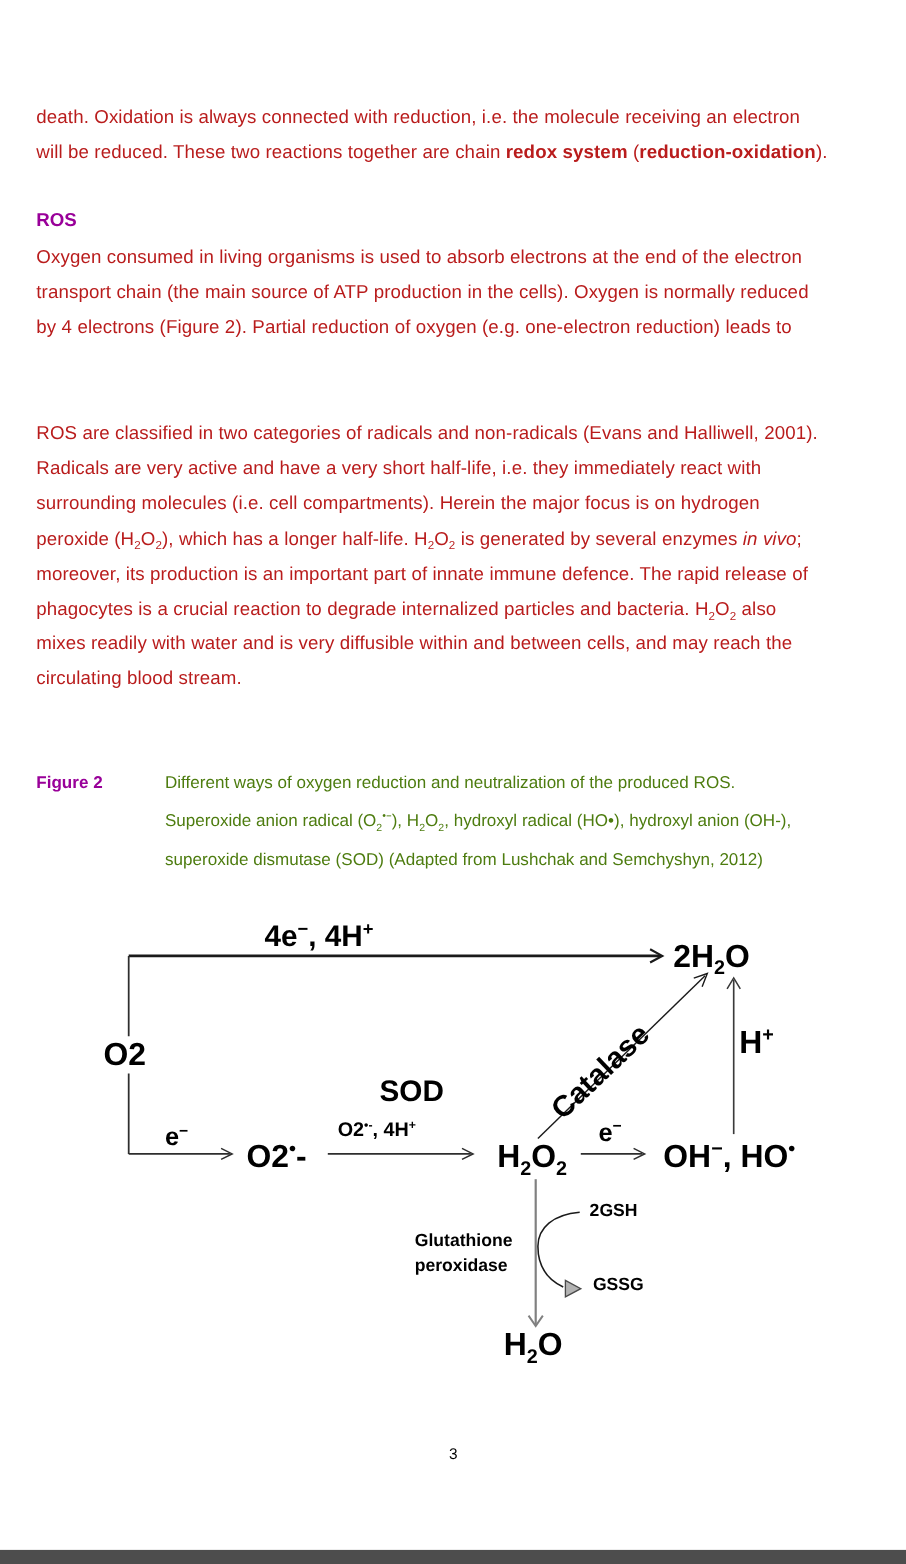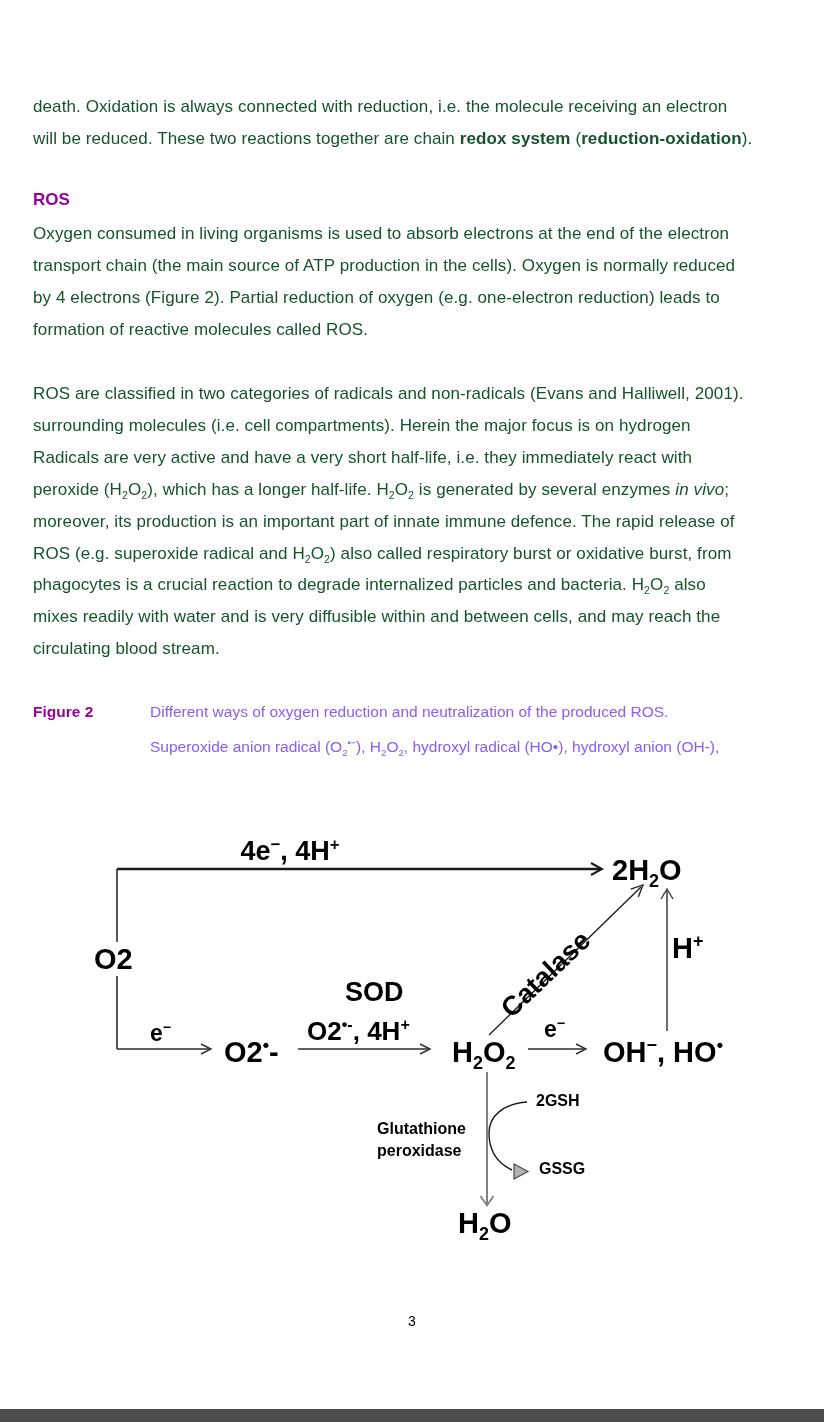--- a/index.html
+++ b/index.html
@@ -2,47 +2,47 @@
 <html style="--accent: #990099; --footer: #4d4d4d;"><head>
 <meta charset="utf-8">
 <style>
   html,body{margin:0;padding:0;background:#fff;}
   .page{
     position:relative;width:824px;height:1422px;background:#ffffff;
     font-family:"Liberation Sans",sans-serif;overflow:hidden;color:#000;
   }
   .textblock{
     position:absolute;left:33px;font-size:17px;line-height:31.9px;
-    color:#14532d;white-space:nowrap;letter-spacing:0.1px;
+    color:#b91c1c;white-space:nowrap;letter-spacing:0.1px;
   }
   .tline{white-space:nowrap;}
   .b{font-weight:bold;margin-top:36px;}
   .i{font-style:italic;}
   sub,sup{font-size:62%;line-height:0;}
   .heading{
     position:absolute;left:33px;font-size:17px;line-height:31.9px;
     font-weight:bold;color:var(--accent,#990099);white-space:nowrap;
   }
   .figlabel{
     position:absolute;left:33px;font-size:15.5px;line-height:35px;
     font-weight:bold;color:var(--accent,#990099);white-space:nowrap;
   }
   .caption{
     position:absolute;left:150px;font-size:15.5px;line-height:35px;
-    color:#8b5cf6;white-space:nowrap;
+    color:#4d7c0f;white-space:nowrap;
   }
   .diagram{position:absolute;left:0;top:820px;width:692px;height:440px;}
   .diagram svg{position:absolute;left:0;top:0;}
   .dlabel{
     position:absolute;font-weight:bold;color:#000;white-space:nowrap;
     line-height:1.15;
   }
   .sz29{font-size:29px;}
   .sz27{font-size:27px;}
-  .sz26{font-size:26px;}
+  .sz26{font-size:18px;}
   .sz23{font-size:23px;}
   .sz19{font-size:16px;}
   .catalase-label{
     width:180px;text-align:center;
     transform:rotate(-43.5deg);transform-origin:50% 50%;
   }
   .pagenum{
     position:absolute;left:0;top:1313px;width:824px;text-align:center;
     font-size:14px;color:#000;
   }
@@ -58,38 +58,37 @@
 
   <div class="textblock" style="top:91px">
       <div class="tline"><span>death. Oxidation is always connected with reduction, i.e. the molecule receiving an electron</span></div>
       <div class="tline"><span>will be reduced. These two reactions together are chain </span><span class="b">redox system</span><span> (</span><span class="b">reduction-oxidation</span><span>).</span></div>
     </div>
   <div class="heading" style="top:184px">ROS</div>
   <div class="textblock" style="top:218px">
       <div class="tline"><span>Oxygen consumed in living organisms is used to absorb electrons at the end of the electron</span></div>
       <div class="tline"><span>transport chain (the main source of ATP production in the cells). Oxygen is normally reduced</span></div>
       <div class="tline"><span>by 4 electrons (Figure 2). Partial reduction of oxygen (e.g. one-electron reduction) leads to</span></div>
-      <div class="tline"><span>formation of reactive molecules called ROS.</span></div>
     </div>
   <div class="textblock" style="top:378px">
       <div class="tline"><span>ROS are classified in two categories of radicals and non-radicals (Evans and Halliwell, 2001).</span></div>
+      <div class="tline"><span>Radicals are very active and have a very short half-life, i.e. they immediately react with</span></div>
       <div class="tline"><span>surrounding molecules (i.e. cell compartments). Herein the major focus is on hydrogen</span></div>
-      <div class="tline"><span>Radicals are very active and have a very short half-life, i.e. they immediately react with</span></div>
       <div class="tline"><span>peroxide (H</span><sub>2</sub><span>O</span><sub>2</sub><span>), which has a longer half-life. H</span><sub>2</sub><span>O</span><sub>2</sub><span> is generated by several enzymes </span><span class="i">in vivo</span><span>;</span></div>
       <div class="tline"><span>moreover, its production is an important part of innate immune defence. The rapid release of</span></div>
-      <div class="tline"><span>ROS (e.g. superoxide radical and H</span><sub>2</sub><span>O</span><sub>2</sub><span>) also called respiratory burst or oxidative burst, from</span></div>
       <div class="tline"><span>phagocytes is a crucial reaction to degrade internalized particles and bacteria. H</span><sub>2</sub><span>O</span><sub>2</sub><span> also</span></div>
       <div class="tline"><span>mixes readily with water and is very diffusible within and between cells, and may reach the</span></div>
       <div class="tline"><span>circulating blood stream.</span></div>
     </div>
 
   <div class="figlabel" style="top:694px">Figure 2</div>
   <div class="caption" style="top:694px">
       <div class="tline"><span>Different ways of oxygen reduction and neutralization of the produced ROS.</span></div>
       <div class="tline"><span>Superoxide anion radical (O</span><sub>2</sub><sup>•</sup><span>⁻), H</span><sub>2</sub><span>O</span><sub>2</sub><span>, hydroxyl radical (HO•), hydroxyl anion (OH-),</span></div>
+      <div class="tline"><span>superoxide dismutase (SOD) (Adapted from Lushchak and Semchyshyn, 2012)</span></div>
     </div>
 
   <div class="diagram">
     <svg width="824" height="440" viewBox="0 0 824 440">
 
       <path d="M117,49 L600,49" stroke="#1a1a1a" stroke-width="2.4" fill="none"></path>
       <path d="M591,43 L602,49 L591,55" stroke="#1a1a1a" stroke-width="2" fill="none"></path>
 
       <path d="M117,49 L117,122 M117,156 L117,229" stroke="#2e2e2e" stroke-width="1.6" fill="none"></path>
 

